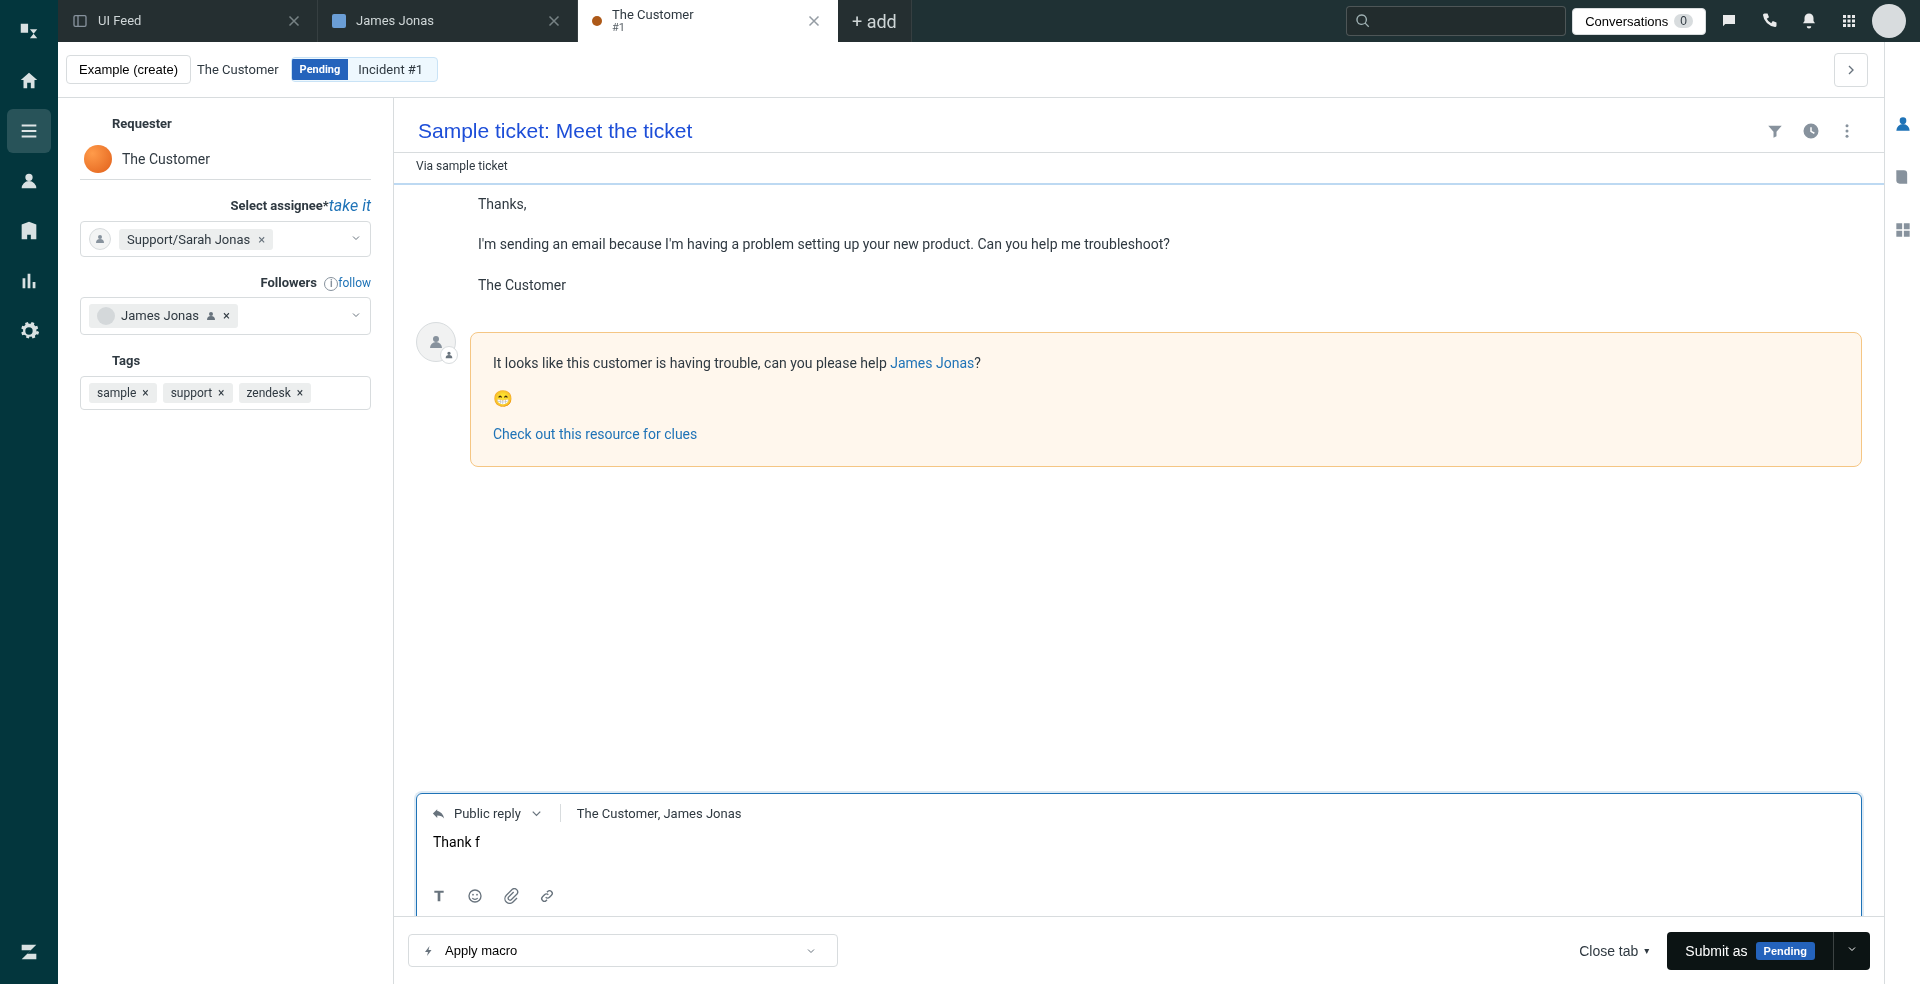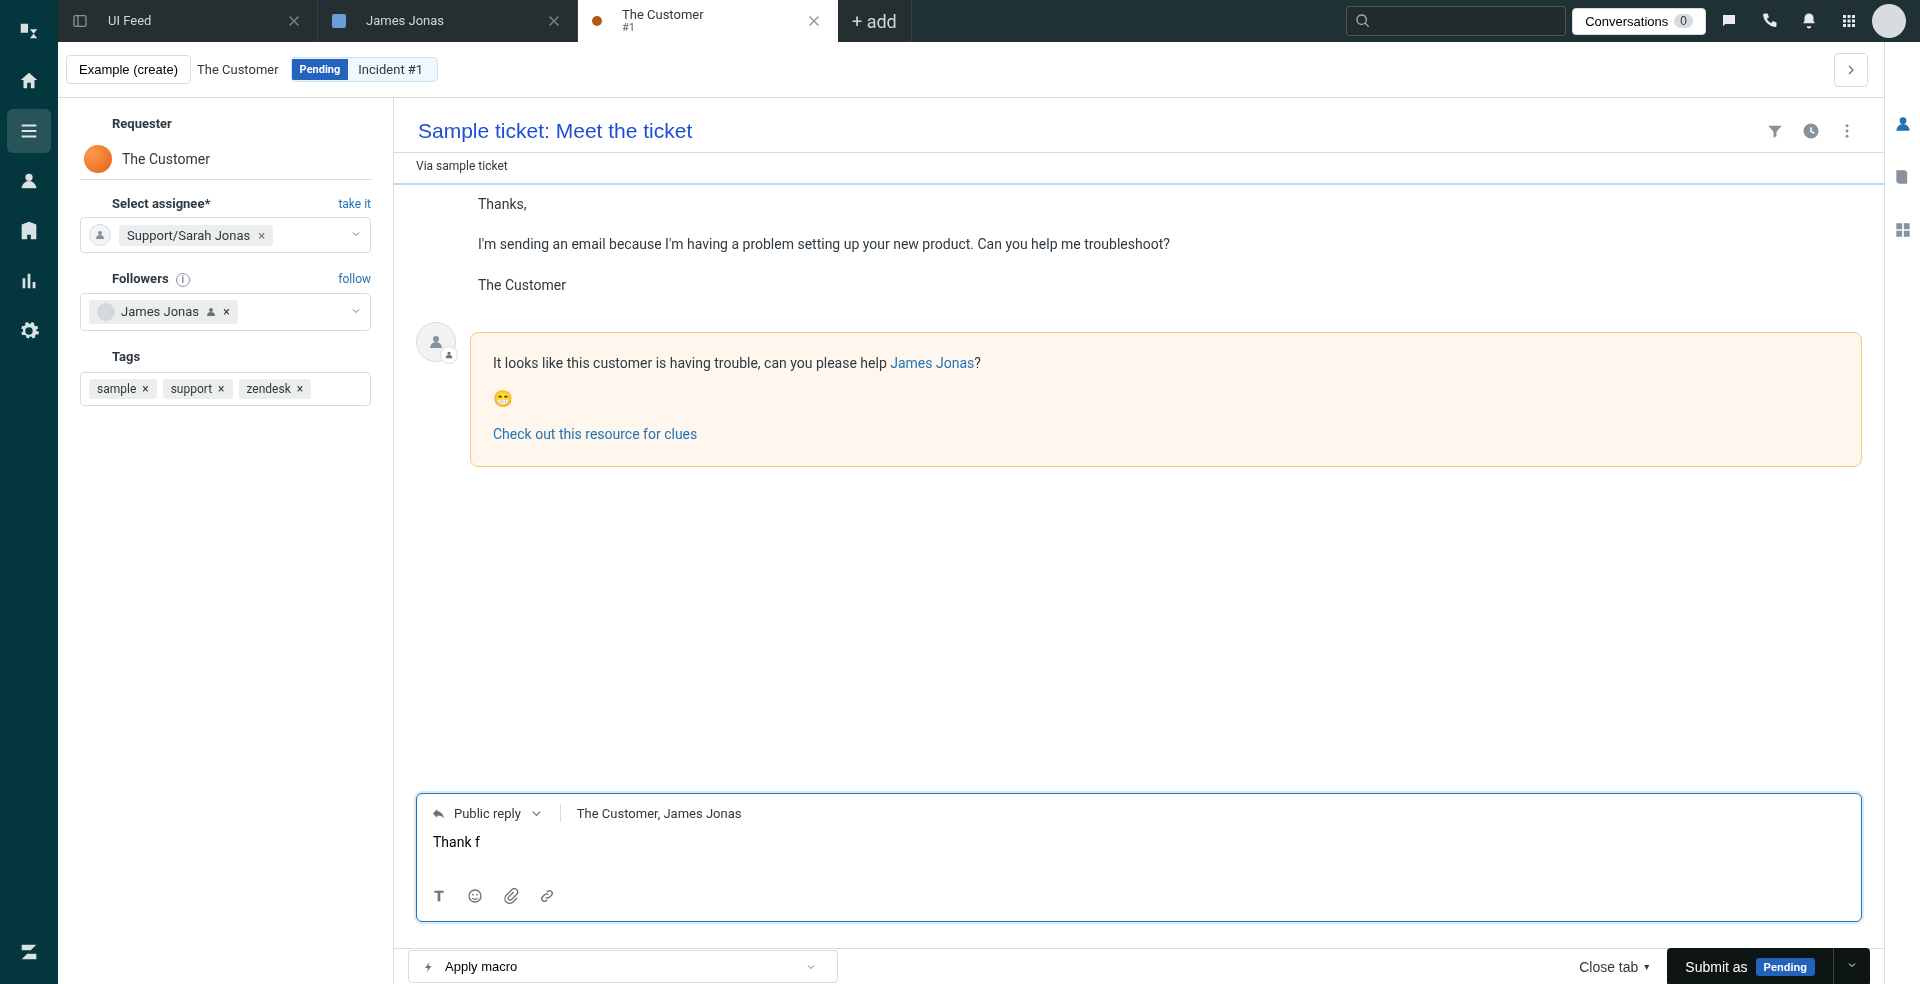--- a/index.html
+++ b/index.html
@@ -33,21 +33,21 @@
   .rail .rail-item svg { fill:#fff; width:22px; height:22px; opacity:.85; }
   .rail .rail-item.active { background: rgba(255,255,255,.15); }
   .rail .bottom { margin-top:auto; margin-bottom:10px; }
 
   
   .top-tabs { position:absolute; left:58px; top:0; right:0; height:42px; background:var(--brand-tab-bg); display:flex; align-items:stretch; }
   .tab { display:flex; align-items:center; gap:10px; padding:0 14px; color:#fff; font-size:13px; border-right:1px solid rgba(255,255,255,.08); cursor:pointer; min-width:260px; position:relative; }
   .tab.inactive { background:#252f31; color:#cfd6d7; }
   .tab.active { background:#fff; color:#2f3941; }
   .tab .tab-icon { width:16px; height:16px; }
-  .tab .tab-title { flex:1; white-space:nowrap; overflow:hidden; text-overflow:ellipsis; line-height:1.1;margin-left:10px;}
+  .tab .tab-title { flex:1; white-space:nowrap; overflow:hidden; text-overflow:ellipsis; line-height:1.1;}
   .tab .close { width:18px; height:18px; opacity:.7; }
   .tab.add-tab { min-width:50px; justify-content:center; font-size:18px; }
   .orange-dot { width:10px; height:10px; border-radius:50%; background:var(--orange-dark); display:inline-block; }
   .blue-user { width:14px;height:14px;border-radius:2px;background:#6b9ed6; }
 
   .tab-multiline { display:flex; flex-direction:column; line-height:1.1; }
   .tab-multiline .sub { font-size:11px; opacity:.8; }
 
   .top-right { margin-left:auto; display:flex; align-items:center; gap:6px; padding:16px 14px;justify-content:space-between; }
   .top-search { background:#222c2d; border:1px solid rgba(255,255,255,.2); border-radius:4px; width:220px; height:30px; display:flex; align-items:center; padding:0 8px; gap:6px; }
@@ -79,22 +79,22 @@
   .requester-row { display:flex; align-items:center; gap:10px; padding:6px 4px; border-bottom:1px solid var(--border); margin:6px 0 16px 0;}
   .avatar-sm { width:28px;height:28px;border-radius:50%; background: radial-gradient(circle at 30% 30%, #ff9b4a, #e1601a); }
   .requester-name { font-size:14px; }
 
   .assignee-box { border:1px solid var(--border); border-radius:4px; padding:6px 8px; display:flex; align-items:center; gap:8px; margin:6px 0 18px 0; cursor:pointer; }
   .assignee-box .ava { width:22px;height:22px;border-radius:50%;background:#f3f4f4;border:1px solid #d8dcde; display:flex;align-items:center;justify-content:center; }
   .assignee-box .ava svg { width:12px;height:12px; fill:#87929d; }
   .assignee-chip { background:#eceeee; border-radius:3px; padding:3px 8px; display:flex; align-items:center; gap:6px; font-size:13px; }
   .assignee-chip .x { color:#68737d; cursor:pointer; margin-left:2px; }
   .dd-arrow { margin-left:auto; color:#68737d; }
-  .take-it { color:var(--blue); font-size:12px; cursor:pointer; }
-  .row-head { display:flex; align-items:center; justify-content:space-between; margin-top:2px; }
+  .take-it { color:var(--blue); font-size:16px; cursor:pointer;font-style:italic; }
+  .row-head { display:flex; align-items:center; justify-content:flex-end; margin-top:2px; }
 
   .followers-box { border:1px solid var(--border); border-radius:4px; padding:6px 8px; display:flex; align-items:center; gap:8px; margin:6px 0 18px 0; cursor:text; }
   .jj-chip { background:#eceeee; border-radius:3px; padding:3px 8px; display:flex; align-items:center; gap:6px; font-size:13px; }
   .jj-ava { width:18px;height:18px;border-radius:50%;background:#d4d8da; }
 
   .tags-box { border:1px solid var(--border); border-radius:4px; padding:6px 8px; display:flex; align-items:center; gap:6px; margin:6px 0 18px 0; flex-wrap:wrap; cursor:text; }
   .tag-chip { background:#eceeee; border-radius:3px; padding:3px 8px; display:flex; align-items:center; gap:6px; font-size:12px; }
   .follow-link { color:var(--blue); font-size:12px; cursor:pointer; }
   .info-i { width:14px;height:14px;border:1px solid #87929d;border-radius:50%;display:inline-flex;align-items:center;justify-content:center;font-size:10px;color:#87929d;margin-left:4px;}
 
@@ -130,21 +130,21 @@
   .reply-head { display:flex; align-items:center; gap:10px; font-size:13px; }
   .reply-mode { display:flex; align-items:center; gap:8px; cursor:pointer; color:#2f3941; font-weight:400; }
   .reply-mode svg { width:15px;height:15px; fill:#68737d; }
   .recipients { color:#2f3941; }
   .divider-v { width:1px;height:18px;background:#d8dcde;margin:0 6px; }
   .reply-textarea { border:none; outline:none; resize:none; font-size:14px; font-family:inherit; min-height:42px; width:100%; }
   .reply-toolbar { display:flex; gap:20px; padding-top:4px; }
   .reply-toolbar .tb svg { width:16px;height:16px; fill:#68737d; cursor:pointer; }
 
   
-  .bottom-bar { position:absolute; left:394px; right:36px; bottom:0; height:36px; background:#fff; border-top:1px solid var(--border); display:flex; align-items:center; padding:0 14px; gap:12px; }
+  .bottom-bar { position:absolute; left:394px; right:36px; bottom:0; height:68px; background:#fff; border-top:1px solid var(--border); display:flex; align-items:center; padding:0 14px; gap:12px; }
   .macro-btn { border:1px solid var(--border); border-radius:4px; padding:8px 20px 8px 14px; background:#fff; font-size:13px; cursor:pointer; display:flex; align-items:center; gap:20px; width:430px; justify-content:space-between;}
   .macro-btn svg { width:12px;height:12px;fill:#68737d; }
   .close-tab-btn { border:none; background:transparent; font-size:14px; cursor:pointer; display:flex; align-items:center; gap:6px; color:#2f3941; }
   .close-tab-btn .caret { font-size:10px; }
   .submit-btn { background:var(--dark-btn); color:#fff; border:none; border-radius:4px 0 0 4px; padding:10px 18px; font-size:14px; cursor:pointer; display:flex; align-items:center; gap:8px;}
   .submit-pill { background:var(--blue-bg); color:#fff; font-size:11px; font-weight:700; padding:3px 8px; border-radius:3px; }
   .submit-caret { background:var(--dark-btn); color:#fff; border:none; border-radius:0 4px 4px 0; padding:10px 12px; cursor:pointer; border-left:1px solid rgba(255,255,255,.2);}
   .bottom-spacer { flex:1; }
 
   ::-webkit-scrollbar{width:10px}

